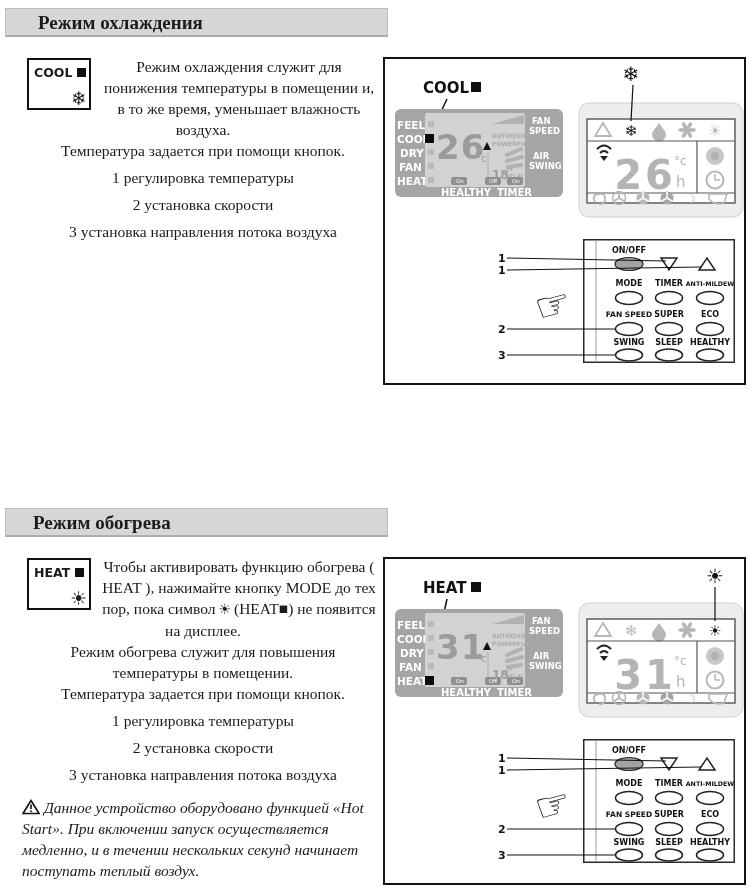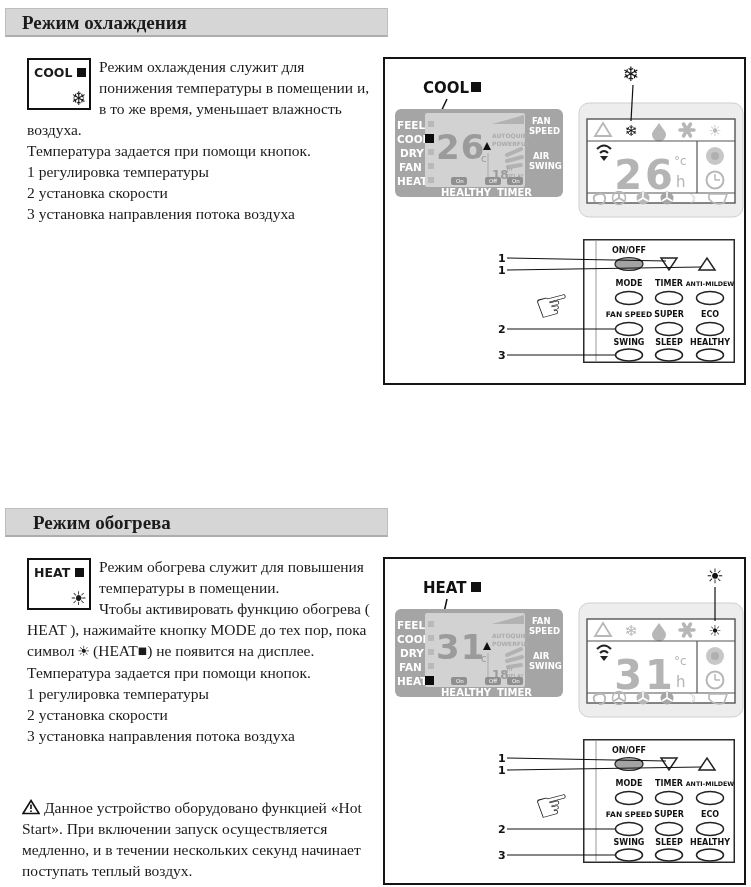--- a/index.html
+++ b/index.html
@@ -2,43 +2,43 @@
 <html><head>
 <meta charset="utf-8">
 <style>
   html,body{margin:0;padding:0;background:#fff;}
   .page{position:relative;width:751px;height:887px;background:#ffffff;overflow:hidden;
         font-family:"Liberation Serif",serif;color:#1b1b1b;}
   .header-bar{position:absolute;left:5px;width:383px;height:29px;background:#d6d6d6;
         border:1px solid #bdbdbd;border-bottom:2px solid #adadad;box-sizing:border-box;}
   .header-bar span{display:block;padding:3px 0 0 16px;font-size:19px;font-weight:bold;}
   .text-col{position:absolute;left:27px;width:352px;font-size:15.5px;line-height:21px;}
-  .text-col p{margin:0;}
+  .text-col p{margin:0;text-align:center;}
   .icon-box{float:left;width:60px;height:48px;border:2px solid #111;background:#fff;
         position:relative;margin:2px 8px 2px 0;}
   .icon-box .label-row{display:flex;align-items:center;gap:5px;padding:2px 0 0 5px;
         font-family:"DejaVu Sans",sans-serif;font-weight:bold;font-size:12.5px;}
   .icon-box .sq{display:inline-block;width:9px;height:9px;background:#111;}
   .icon-box .symbol{position:absolute;right:2px;bottom:0px;font-family:"DejaVu Sans",sans-serif;
         font-size:19px;line-height:19px;}
   .inline-symbol{font-family:"DejaVu Sans",sans-serif;font-size:14px;margin:0 3px;}
-  .steps div{margin:0;}
+  .steps div{margin:6px;text-align:center;}
   .diagram-box{position:absolute;left:383px;width:363px;height:328px;border:2px solid #141414;
         box-sizing:border-box;background:#fff;}
-  .note{position:absolute;left:22px;top:797px;width:368px;font-size:15.5px;
+  .note{position:absolute;left:22px;top:797px;width:368px;font-style:italic;font-size:15.5px;
         line-height:21px;}
   .note svg{vertical-align:-2px;margin-right:4px;}
   svg text{font-family:"DejaVu Sans",sans-serif;}
 </style>
 </head>
 <body>
 
 <div class="page">
 
-  <div class="header-bar" style="top:8px;">
+  <div class="header-bar" style="top:8px;padding-left:16px;">
     <span>Режим охлаждения</span>
   </div>
 
   <div class="text-col" style="top:56px;">
     <div class="icon-box">
       <div class="label-row">
         <span>COOL</span>
         <span class="sq"></span>
       </div>
       <div class="symbol">❄</div>
@@ -209,22 +209,22 @@
   </div>
 
   <div class="text-col" style="top:556px;">
     <div class="icon-box">
       <div class="label-row">
         <span>HEAT</span>
         <span class="sq"></span>
       </div>
       <div class="symbol">☀</div>
     </div>
+    <p><span>Чтобы активировать функцию обогрева ( HEAT ), нажимайте кнопку MODE до тех пор, пока символ</span><span class="inline-symbol">☀</span><span>(HEAT■) не появится на дисплее.</span></p>
     <p>Режим обогрева служит для повышения температуры в помещении.</p>
-    <p><span>Чтобы активировать функцию обогрева ( HEAT ), нажимайте кнопку MODE до тех пор, пока символ</span><span class="inline-symbol">☀</span><span>(HEAT■) не появится на дисплее.</span></p>
     <p>Температура задается при помощи кнопок.</p>
     <div class="steps">
       <div>1 регулировка температуры</div>
       <div>2 установка скорости</div>
       <div>3 установка направления потока воздуха</div>
     </div>
   </div>
 
   <div class="note">
     <svg width="18" height="16" viewBox="0 0 18 16">

